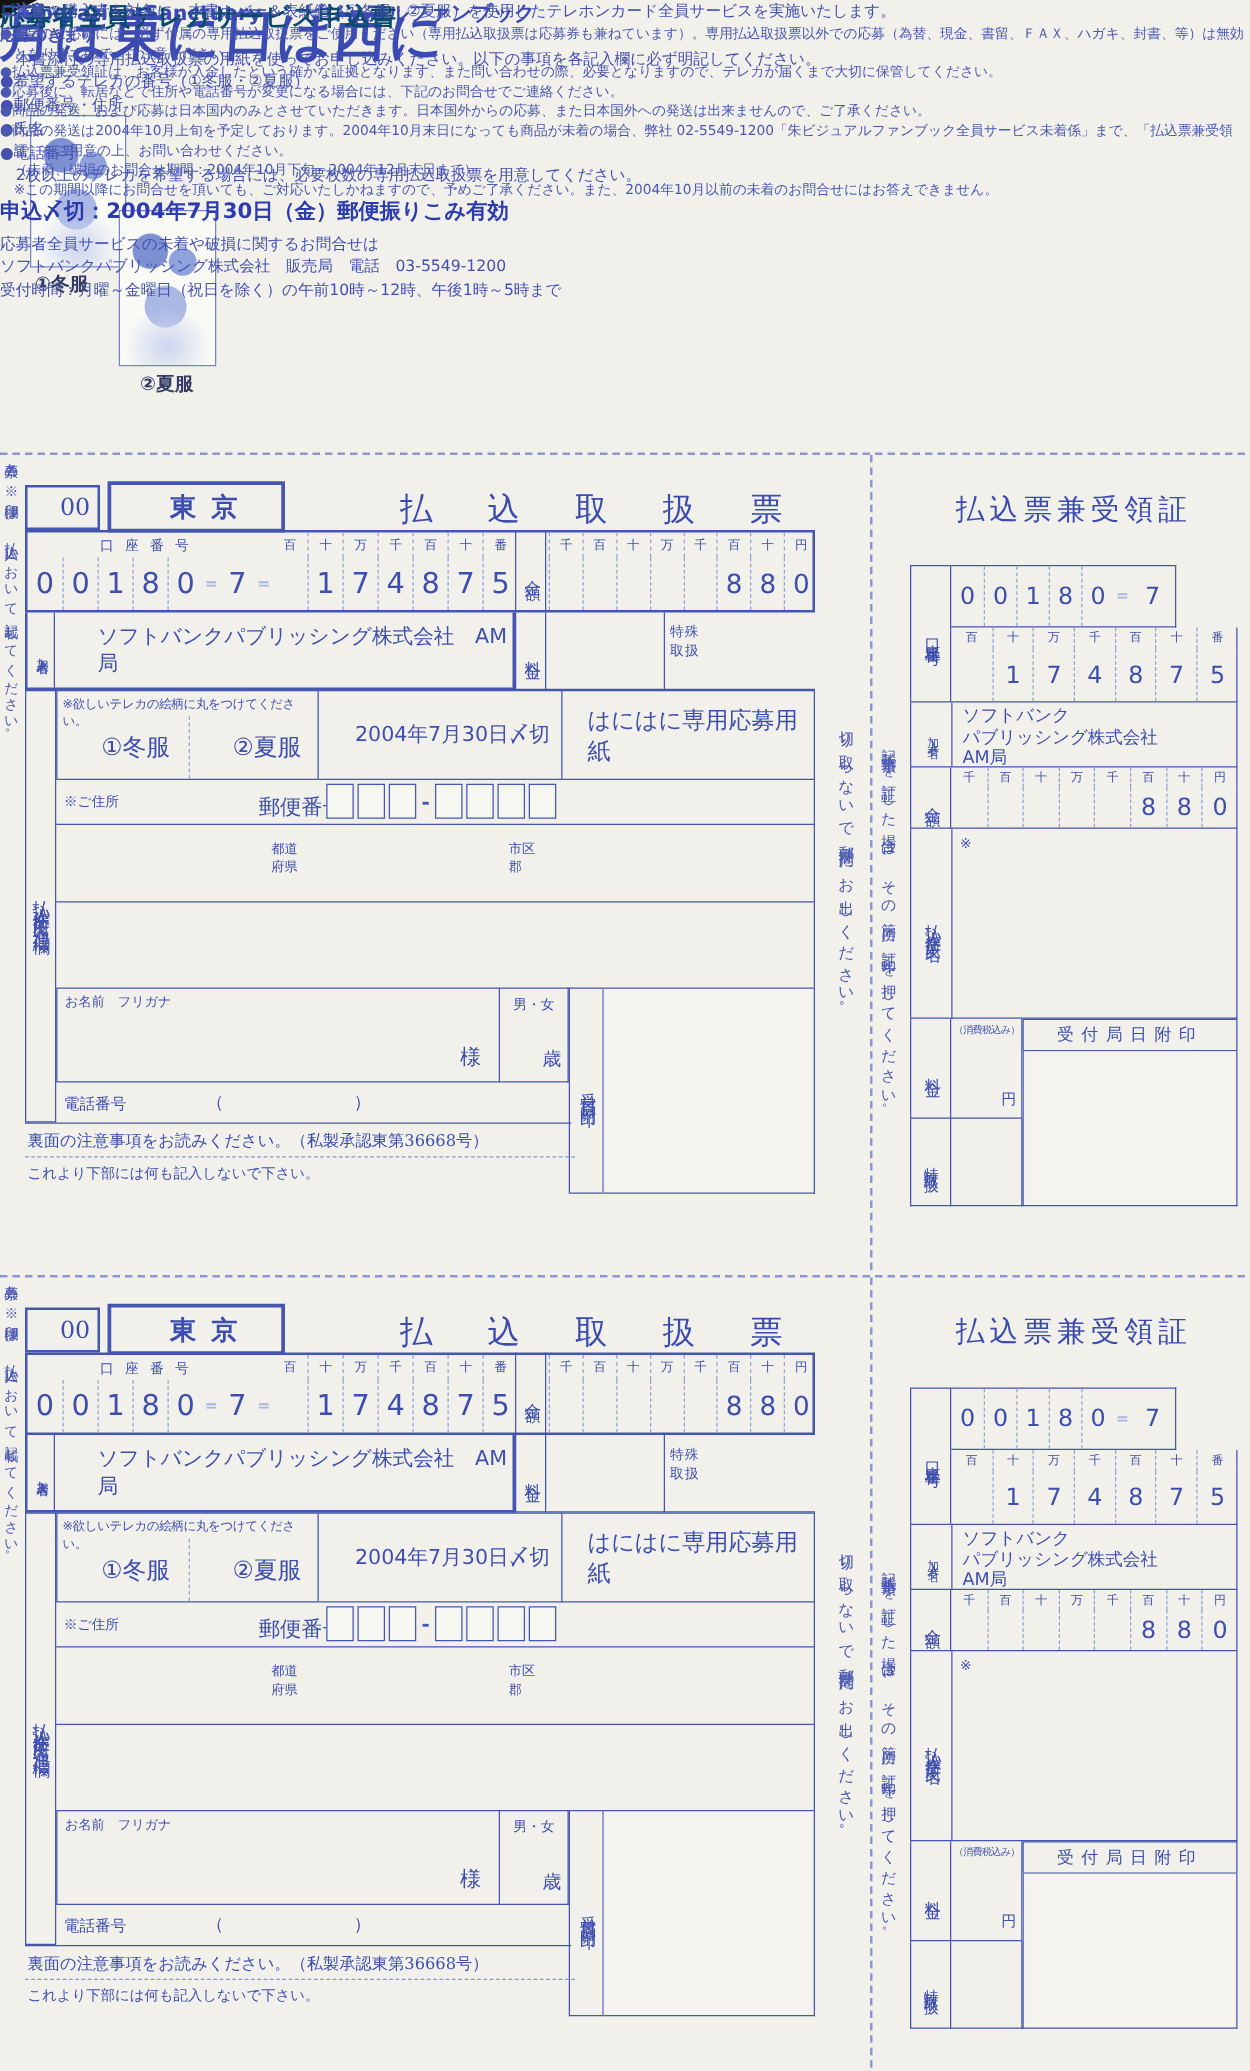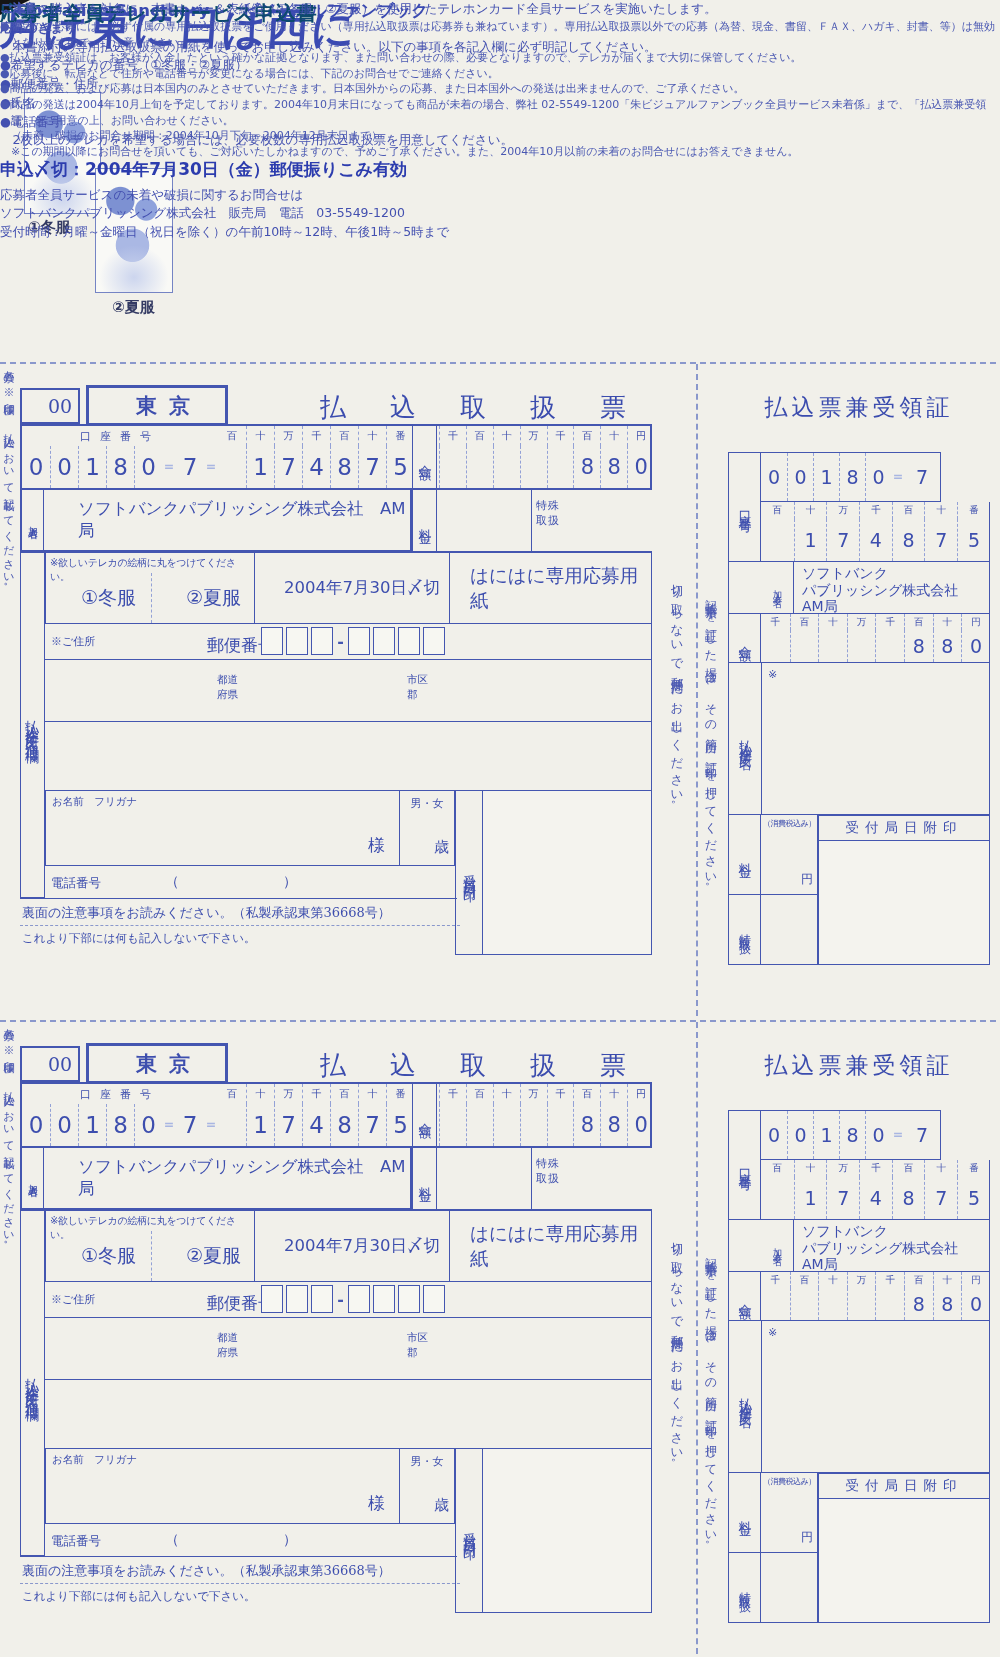--- a/index.html
+++ b/index.html
@@ -118,21 +118,21 @@
   .r-table{left:728px;top:90px;width:262px;height:513px;}
   .koza-lbl{position:absolute;left:0;top:0;width:33px;height:110px;border:1.5px solid var(--ln);font-size:13px;display:flex;align-items:center;justify-content:center;}
   .rt-row1{position:absolute;left:33px;top:0;width:180px;height:50px;border:1.5px solid var(--ln);border-left:none;display:flex;}
   .rc{flex:0 0 26px;display:flex;align-items:center;justify-content:center;font-size:19px;font-weight:500;border-left:1px dashed var(--dash);}
   .rc.nb{border-left:none;}
   .rc7{flex:0 0 34px;display:flex;align-items:center;justify-content:center;font-size:19px;font-weight:500;}
   .rt-hrow{position:absolute;left:33px;top:50px;width:229px;height:17px;border-right:1.5px solid var(--ln);display:flex;}
   .rhc{flex:0 0 32.7px;display:flex;align-items:center;justify-content:center;font-size:9.5px;border-left:1px dashed var(--dash);}
   .rhc.nb{border-left:none;}
   .rt-row2{position:absolute;left:33px;top:67px;width:229px;height:43px;border-right:1.5px solid var(--ln);border-bottom:1px solid var(--ln);display:flex;}
-  .r-payee{position:absolute;left:0;top:110px;width:262px;height:52px;border:1px solid var(--ln);border-top:none;display:flex;padding-left:32px;}
+  .r-payee{position:absolute;left:0;top:110px;width:262px;height:52px;border:1px solid var(--ln);border-top:none;display:flex;}
   .r-payee-lbl{flex:0 0 33px;border-right:1px solid var(--ln);font-size:9.5px;display:flex;align-items:center;justify-content:center;}
   .r-payee-name{flex:1;padding:3px 0 0 8px;font-size:14px;line-height:1.18;font-weight:500;}
   .r-amt-lbl{position:absolute;left:0;top:162px;width:33px;height:49px;border:1px solid var(--ln);border-top:none;font-size:13px;display:flex;align-items:center;justify-content:center;}
   .r-amt-h{position:absolute;left:33px;top:162px;width:229px;height:16px;border-right:1px solid var(--ln);display:flex;}
   .rahc{flex:0 0 28.6px;display:flex;align-items:center;justify-content:center;font-size:9.5px;border-left:1px dashed var(--dash);}
   .rahc.nb{border-left:none;}
   .r-amt{position:absolute;left:33px;top:178px;width:229px;height:33px;border-right:1px solid var(--ln);border-bottom:1px solid var(--ln);display:flex;}
   .rac{flex:0 0 28.6px;display:flex;align-items:center;justify-content:center;font-size:19px;font-weight:500;border-left:1px dashed var(--dash);}
   .rac.nb{border-left:none;}
   .r-payer{position:absolute;left:0;top:211px;width:262px;height:152px;border:1px solid var(--ln);border-top:none;}

